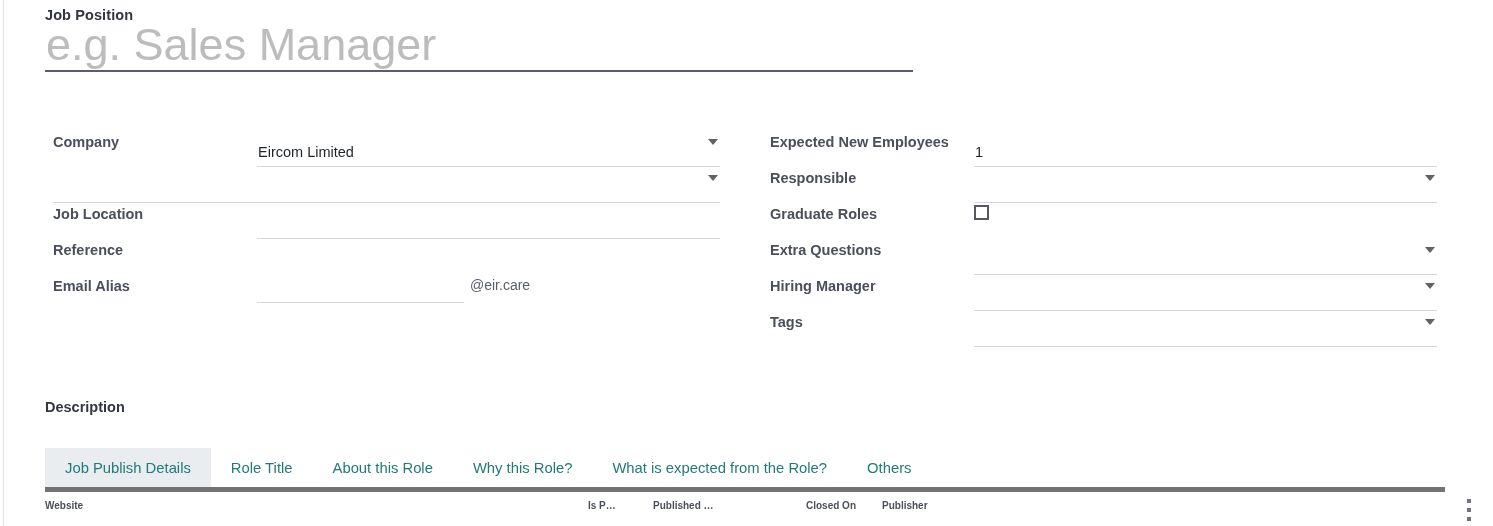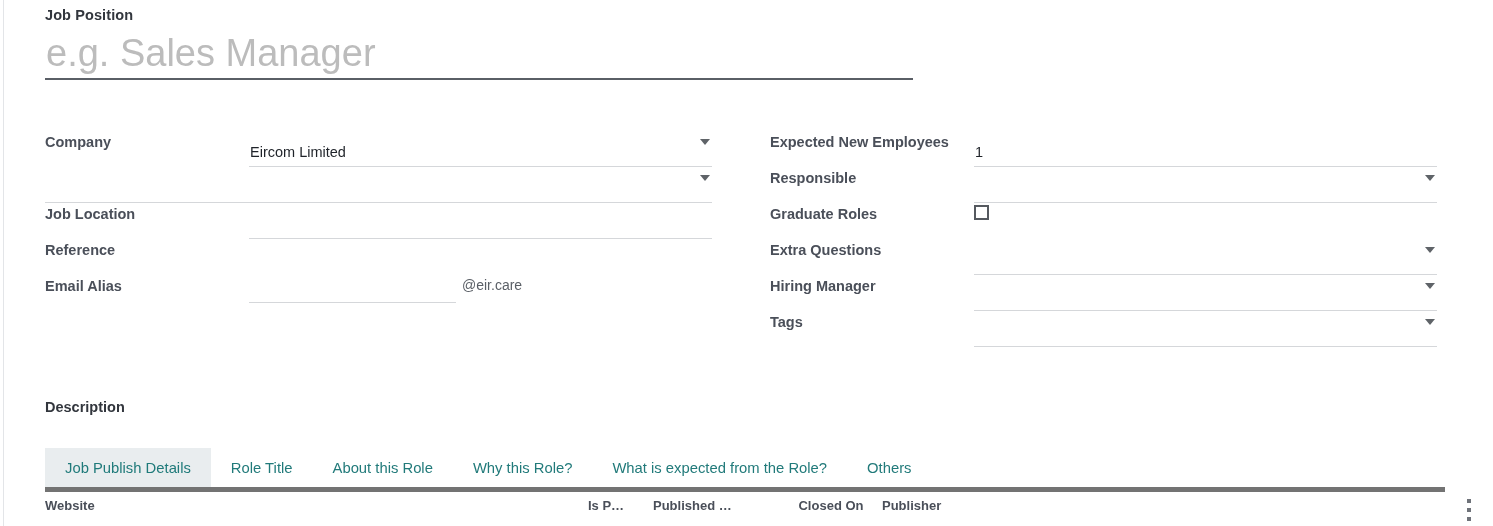--- a/index.html
+++ b/index.html
@@ -43,41 +43,40 @@
     width: 870px;
   }
   .title-label {
     font-size: 14.5px;
     font-weight: bold;
     color: #32363d;
     letter-spacing: .1px;
     line-height: 18px;
   }
   .title-input {
-    margin-top: 8px;
     height: 48px;
     border: none;
     border-bottom: 2px solid #5a5f66;
     width: 868px;
     outline: none;
     background: transparent;
     font-family: "Liberation Sans", sans-serif;
-    font-size: 38px;
+    font-size: 45px;
     color: #000000;
     padding: 0 1px 4px 1px;
     line-height: 44px;
   }
   .title-input::placeholder { color: #bcbcbc; opacity: 1; }
 
   
   .col {
     position: absolute;
     top: 131px;
   }
-  .col-left  { left: 45px;  width: 667px; }
+  .col-left  { left: 53px;  width: 667px; }
   .col-right { left: 770px; width: 667px; }
 
   .frow {
     display: flex;
     align-items: flex-start;
     min-height: 36px;
   }
   .flabel {
     font-size: 14.5px;
     font-weight: bold;
@@ -195,21 +194,21 @@
   .list-head {
     position: absolute;
     left: 45px;
     top: 496px;
     width: 1400px;
     height: 30px;
     display: flex;
     align-items: flex-start;
   }
   .th {
-    font-size: 13px;
+    font-size: 10px;
     font-weight: bold;
     color: #4a4f59;
     line-height: 20px;
     white-space: nowrap;
   }
   .th-website   { width: 543px; }
   .th-ispub     { width:  65px; }
   .th-published { width: 127px; }
   .th-closed    { width: 102px; text-align: center; }
   .th-publisher { width: 160px; }

